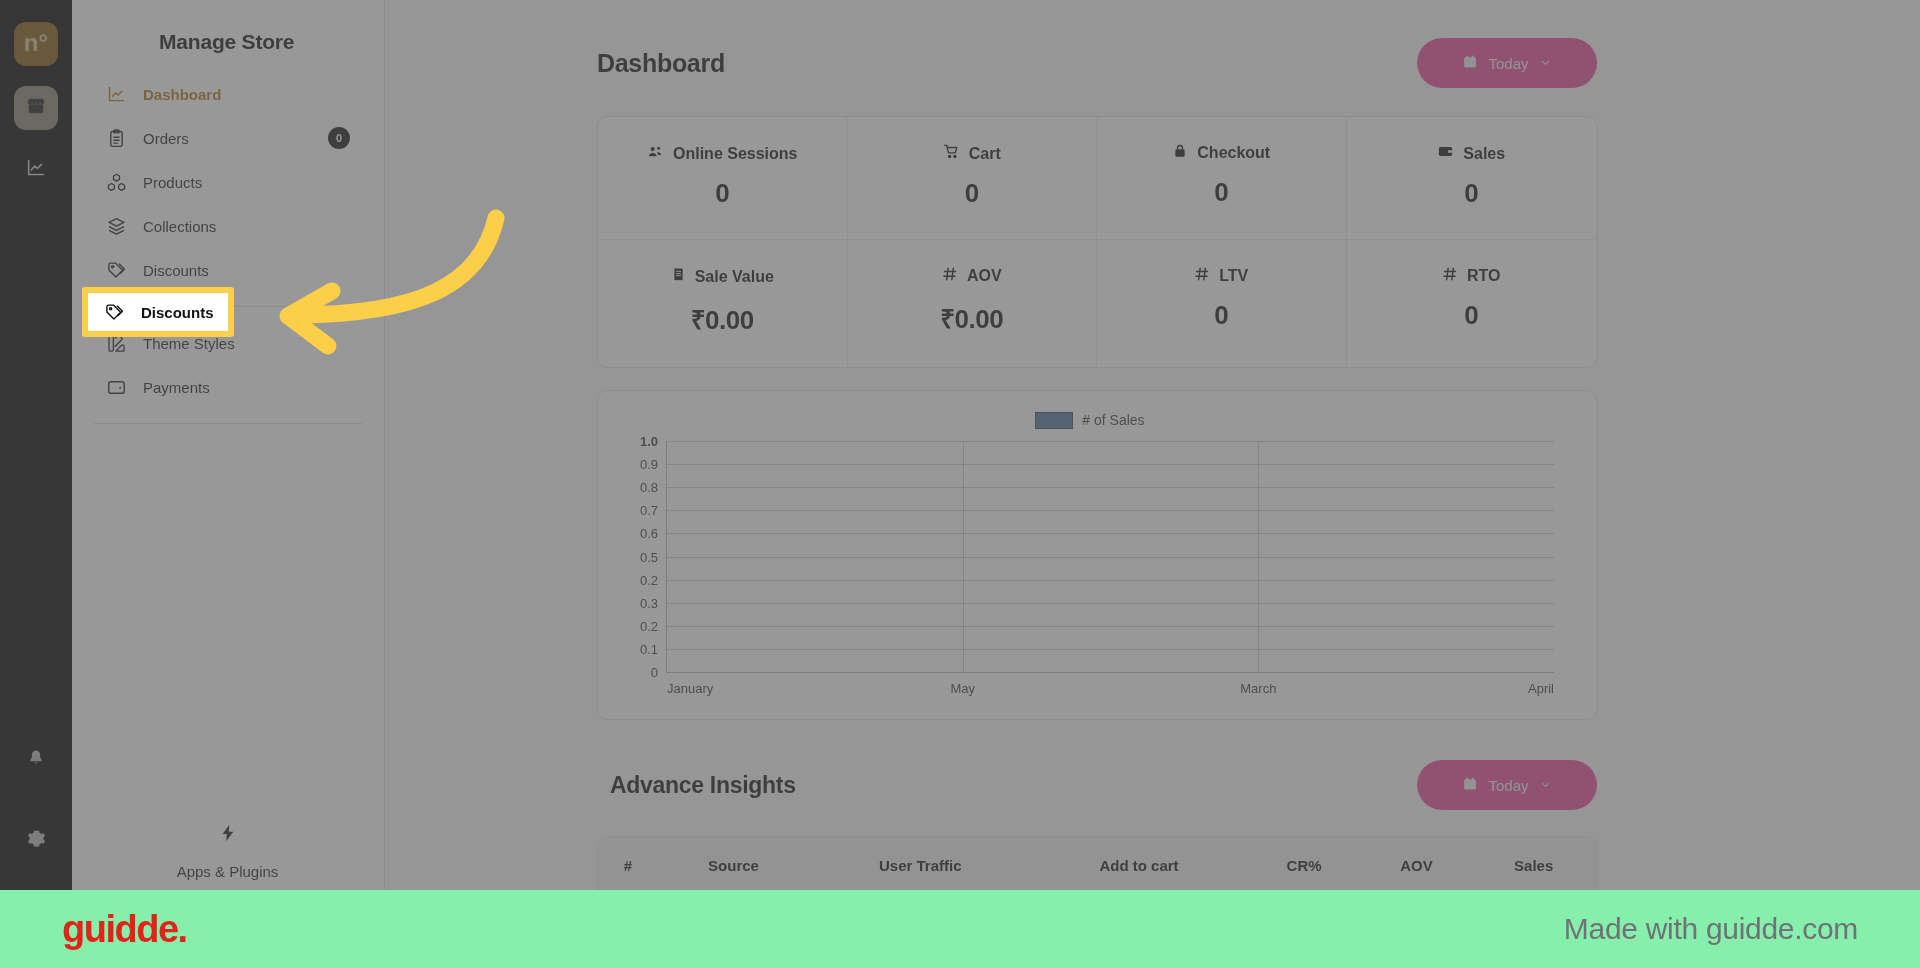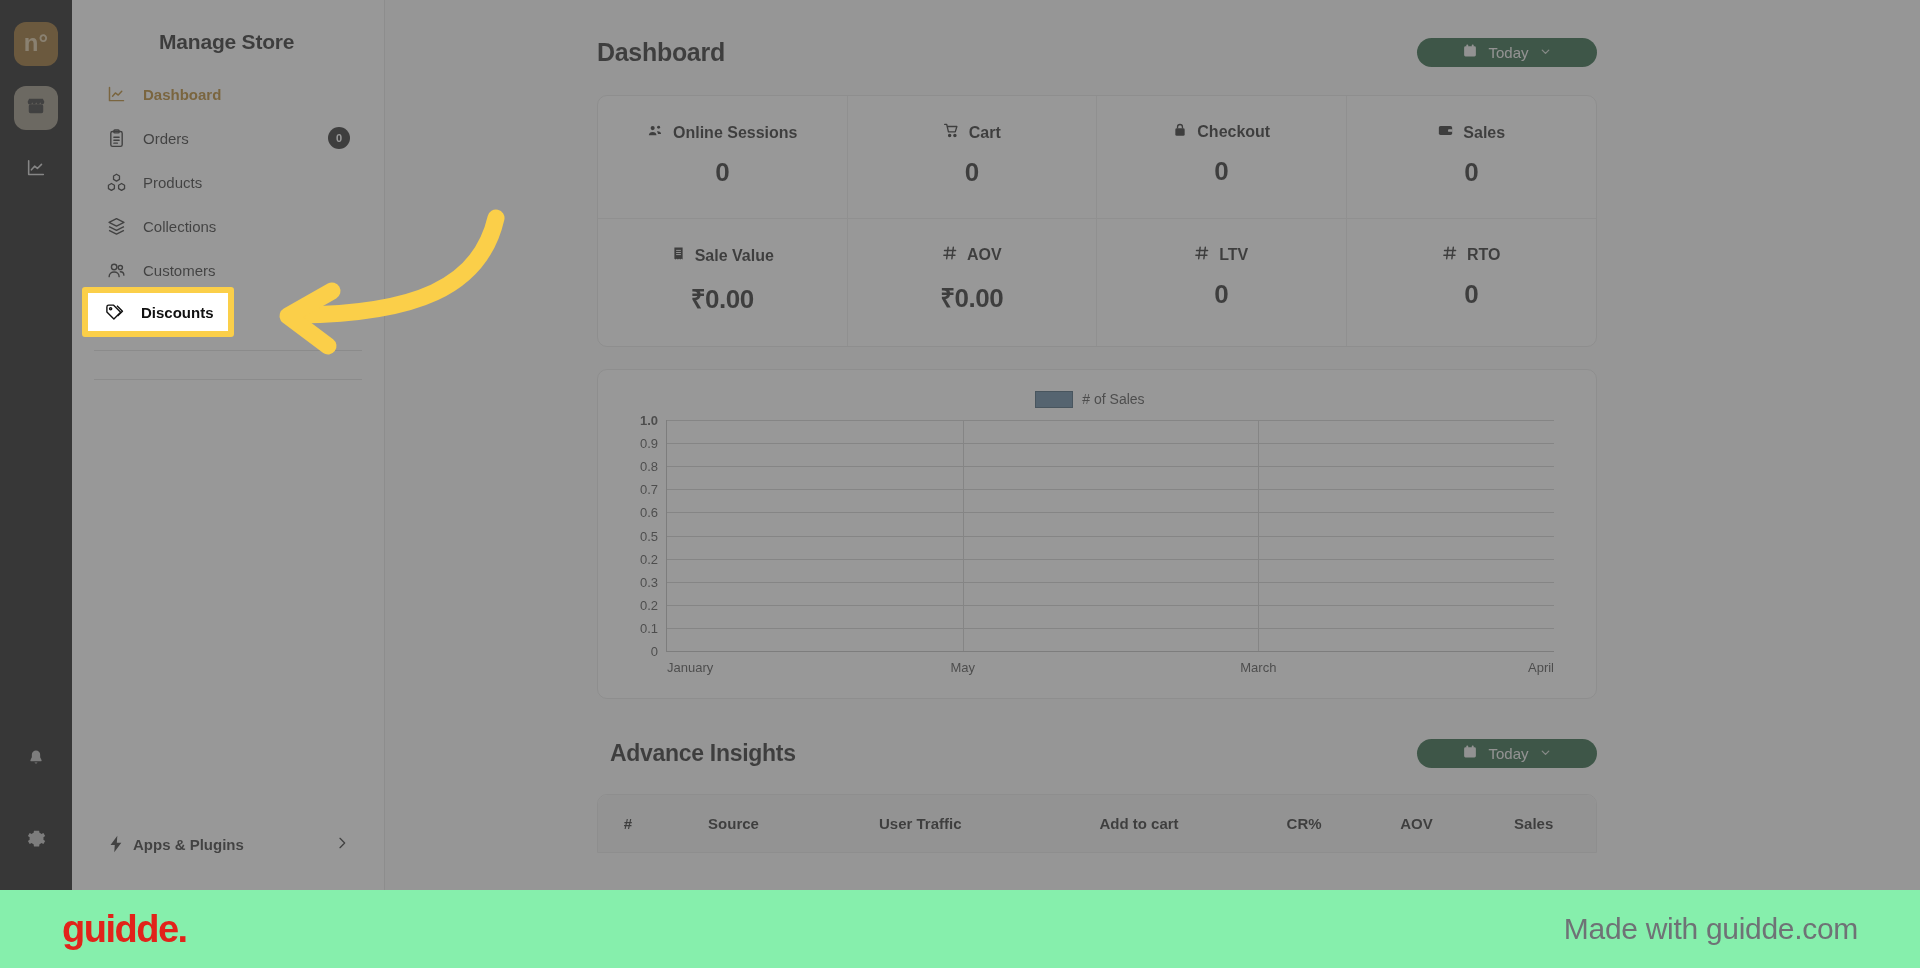--- a/index.html
+++ b/index.html
@@ -96,44 +96,44 @@
   .nav-badge {
     width: 22px; height: 22px; border-radius: 50%;
     background: #141414; color: #ffffff;
     font-size: 11px; font-weight: 600;
     display: flex; align-items: center; justify-content: center;
   }
   .nav-div { height: 1px; background: #dedede; margin: 14px 22px; }
   .sidebar-spacer { flex: 1 1 auto; }
   .sidebar-footer { padding: 0 22px 24px 22px; }
   .footer-item {
-    display: flex; align-items: center; gap: 6px;
+    display: flex; align-items: center; gap: 19px;
     height: 44px; padding: 0 12px 0 11px;
-    font-size: 15px; color: #1e1e1e; font-weight: 700;
+    font-size: 15px; color: #1e1e1e; font-weight: 400; flex-direction: column;
   }
   .footer-item .chev { margin-left: auto; }
 
   
   .main {
     flex: 1 1 auto;
     background: #fafafa;
     padding: 38px 0 0 0;
     overflow: hidden;
   }
   .main-inner { width: 1000px; margin-left: 212px; }
 
   .page-head {
     display: flex; align-items: center; justify-content: space-between;
     margin-bottom: 28px;
   }
   .page-title { font-size: 25px; font-weight: 700; color: #141414; letter-spacing: -0.3px; }
   .date-btn {
-    background: #14532d; color: #f0f0f0;
+    background: #ec4899; color: #f0f0f0;
     border-radius: 999px;
-    height: 29px; min-width: 180px;
+    height: 50px; min-width: 180px;
     display: flex; align-items: center; justify-content: center;
     gap: 10px; font-size: 15px;
   }
   .date-btn .cal { font-size: 15px; }
   .date-btn .chev { font-size: 11px; opacity: .85; }
 
   
   .stats {
     border: 1px solid #e4e4e4;
     border-radius: 10px;
@@ -366,46 +366,57 @@
           <span class="nav-ico">
             <svg width="21" height="21" viewBox="0 0 24 24" fill="none" stroke="#1e1e1e" stroke-width="1.6" stroke-linejoin="round">
               <path d="M12 3l8.5 4.3L12 11.6 3.5 7.3z"></path>
               <path d="M3.5 12.1L12 16.4l8.5-4.3"></path>
               <path d="M3.5 16.4L12 20.7l8.5-4.3"></path>
             </svg>
           </span>
           <span class="nav-label">Collections</span>
         </div>
 
-        <div class="nav-item">
-          <span class="nav-ico">
-            <svg width="21" height="21" viewBox="0 0 24 24" fill="none" stroke="#1e1e1e" stroke-width="1.6" stroke-linecap="round">
-              <circle cx="9.3" cy="8" r="3.1"></circle>
-              <path d="M3.6 19c0-3.1 2.5-5.2 5.7-5.2s5.7 2.1 5.7 5.2"></path>
-              <circle cx="16.4" cy="8.6" r="2.4"></circle>
-              <path d="M16.4 13.4c2.3 0 4 1.6 4 3.9"></path>
-            </svg>
-          </span>
-          <span class="nav-label">Customers</span>
-        </div>
 
         <div class="nav-item">
           <span class="nav-ico">
             <svg width="21" height="21" viewBox="0 0 24 24" fill="none" stroke="#1e1e1e" stroke-width="1.6" stroke-linejoin="round">
               <path d="M3.3 11.3V5.6a2 2 0 0 1 2-2h5.7l8 8-7.7 7.7z"></path>
               <circle cx="7.6" cy="7.8" r="1.25"></circle>
               <path d="M14.8 4.2l6.3 6.3-5.6 5.6"></path>
             </svg>
           </span>
           <span class="nav-label">Discounts</span>
         </div>
       </div>
 
       <div class="nav-div"></div>
 
+      <div class="nav">
+        <div class="nav-item">
+          <span class="nav-ico">
+            <svg width="21" height="21" viewBox="0 0 24 24" fill="none" stroke="#1e1e1e" stroke-width="1.5" stroke-linejoin="round">
+              <rect x="3.4" y="3.3" width="5" height="17.4" rx="1.6"></rect>
+              <path d="M5.9 17.6h.01"></path>
+              <path d="M10.2 6.4l3.2-3.2a1.6 1.6 0 0 1 2.2 0l2.3 2.3a1.6 1.6 0 0 1 0 2.2l-8 8"></path>
+              <path d="M20.6 20.7h-9.4l6.6-6.6a1.6 1.6 0 0 1 2.3 0 1.6 1.6 0 0 1 .5 1.2z"></path>
+            </svg>
+          </span>
+          <span class="nav-label">Theme Styles</span>
+        </div>
+        <div class="nav-item">
+          <span class="nav-ico">
+            <svg width="21" height="21" viewBox="0 0 24 24" fill="none" stroke="#1e1e1e" stroke-width="1.6" stroke-linejoin="round">
+              <rect x="3.2" y="5.4" width="17.6" height="13.2" rx="2.4"></rect>
+              <path d="M16.2 12.2h.01" stroke-width="2.4" stroke-linecap="round"></path>
+            </svg>
+          </span>
+          <span class="nav-label">Payments</span>
+        </div>
+      </div>
 
       <div class="nav-div"></div>
 
       <div class="sidebar-spacer"></div>
 
       <div class="sidebar-footer">
         <div class="footer-item">
           <span class="nav-ico">
             <svg width="20" height="20" viewBox="0 0 24 24" fill="#1e1e1e">
               <path d="M13.6 2.2L5.4 13.1h5.1L9.9 21.8l8.5-11.2h-5.4z"></path>

